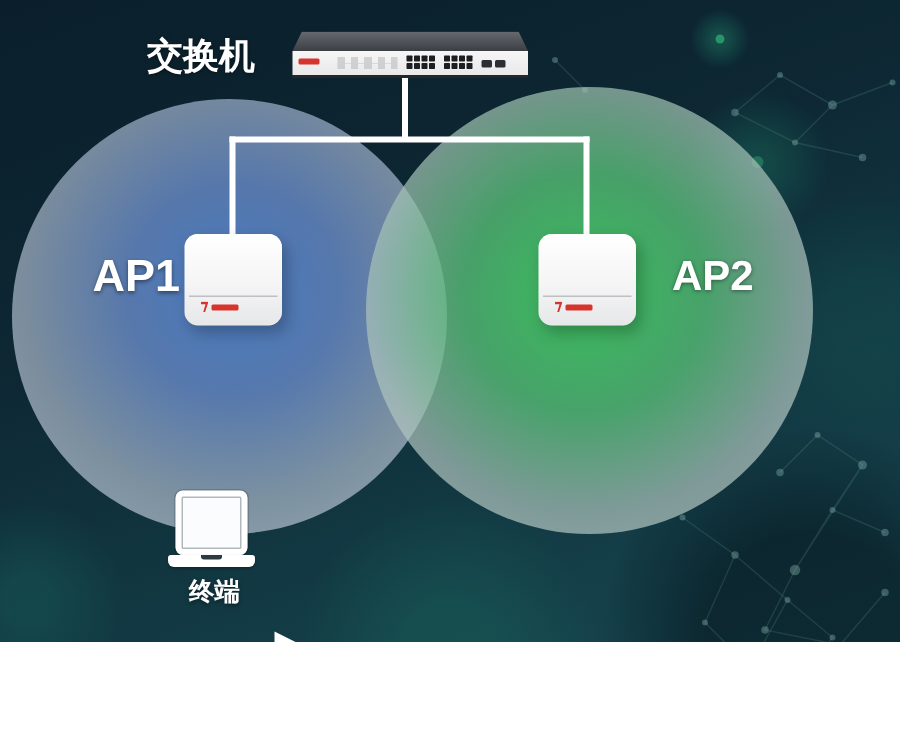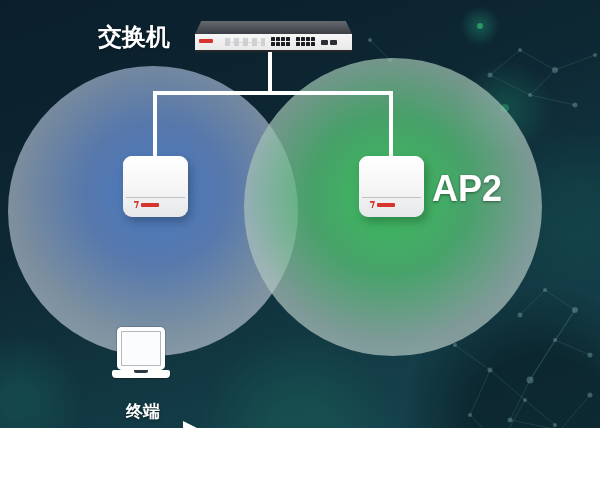--- a/index.html
+++ b/index.html
@@ -63,22 +63,22 @@
   .ap-device.ap2{left:359px;top:156px;}
   .ap-divider{position:absolute;left:4%;right:4%;top:67%;height:1px;background:rgba(150,152,155,0.55);}
   .ap-logo{position:absolute;left:11px;bottom:9px;display:flex;align-items:center;gap:2px;}
   .ap-logo .glyph{width:5px;height:7px;background:#d8342e;clip-path:polygon(0 0,100% 0,55% 100%,30% 100%,60% 25%,0 25%);}
   .ap-logo .wordmark{width:18px;height:4px;background:#d8342e;border-radius:1px;}
   
   .label{position:absolute;color:#ffffff;font-weight:bold;z-index:5;
     text-shadow:0 1px 3px rgba(0,0,0,0.45);}
   .label.switch-label{left:98px;top:21px;font-size:24px;}
   .label.ap1-label{left:55px;top:168px;width:65px;font-size:30px;text-align:right;}
-  .label.ap2-label{left:432px;top:168px;font-size:36px;}
-  .label.terminal-label{left:113px;top:400px;width:60px;font-size:17px;text-align:center;}
+  .label.ap2-label{left:448px;top:168px;font-size:28px;}
+  .label.terminal-label{left:113px;top:383px;width:60px;font-size:17px;text-align:center;}
   .label.move-label{left:100px;top:445px;font-size:21px;letter-spacing:1px;}
   
   .laptop{position:absolute;left:112px;top:327px;width:58px;height:52px;z-index:5;}
   .laptop-screen{position:absolute;left:5px;top:0;width:48px;height:43px;
     background:#fbfcfd;border-radius:5px;
     box-shadow:inset 0 0 0 4px #ffffff, inset 0 0 0 5px rgba(40,60,70,0.35), 0 0 0 1px rgba(0,0,0,0.15);}
   .laptop-base{position:absolute;left:0;top:43px;width:58px;height:8px;background:#ffffff;
     border-radius:2px 2px 4px 4px;box-shadow:0 1px 2px rgba(0,0,0,0.3);}
   .laptop-notch{position:absolute;left:22px;top:43px;width:14px;height:3px;background:#2c3a42;border-radius:0 0 2px 2px;}
   
@@ -191,20 +191,21 @@
   </div>
   <div class="label switch-label">交换机</div>
 
   <div class="ap-device ap1">
     <div class="ap-divider"></div>
     <div class="ap-logo">
       <span class="glyph"></span>
       <span class="wordmark"></span>
     </div>
   </div>
+  <div class="label ap1-label">AP1</div>
 
   <div class="ap-device ap2">
     <div class="ap-divider"></div>
     <div class="ap-logo">
       <span class="glyph"></span>
       <span class="wordmark"></span>
     </div>
   </div>
   <div class="label ap2-label">AP2</div>
 

